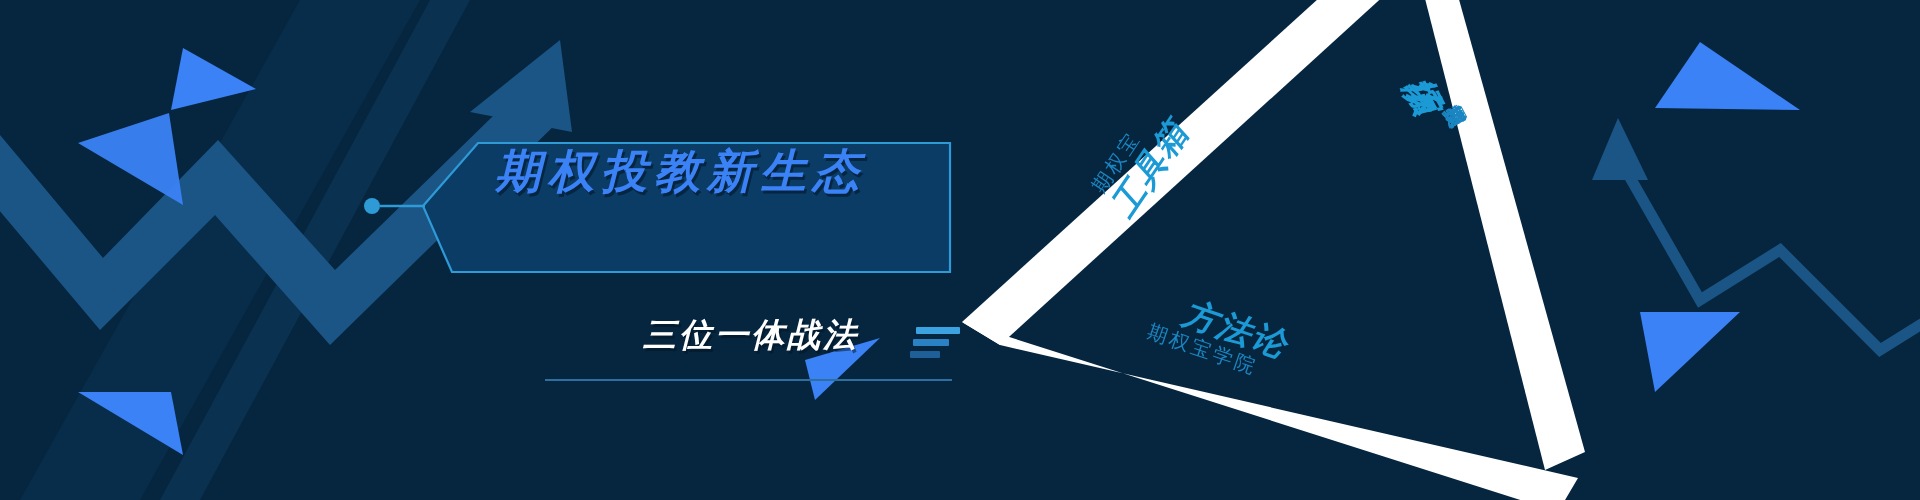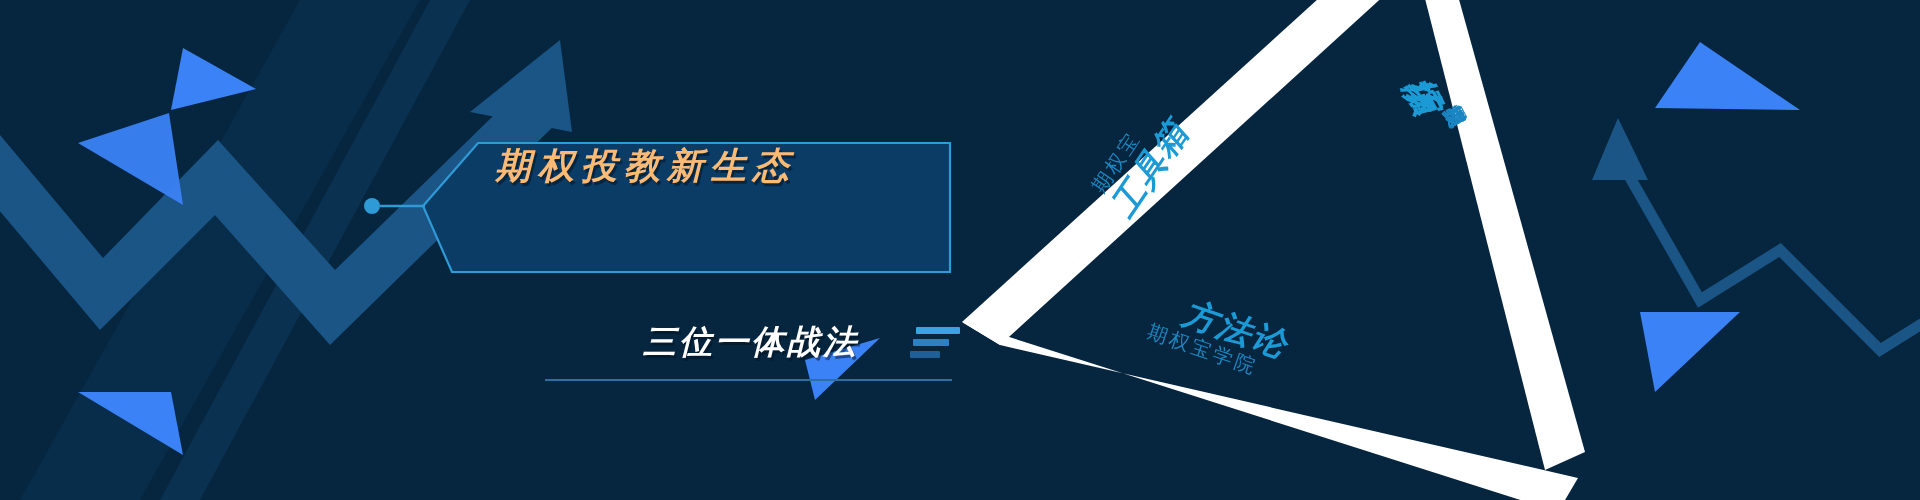--- a/index.html
+++ b/index.html
@@ -21,33 +21,33 @@
   .title-block{
     position:absolute;
     left:0; top:0;
     width:1920px; height:500px;
     pointer-events:none;
   }
 
   .main-title{
     position:absolute;
     left:495px; top:148px;
-    font-size:36px;
+    font-size:46px;
     font-weight:bold;
     letter-spacing:7px;
-    color:#fdba74;
+    color:#3b82f6;
     font-family:"DejaVu Sans","Liberation Sans",sans-serif;
     font-style:italic;
     text-shadow:2px 3px 0 rgba(2,18,34,.55);
     white-space:nowrap;
     line-height:1;
   }
   .sub-title{
     position:absolute;
-    left:643px; top:325px;
+    left:643px; top:318px;
     font-size:33px;
     font-weight:bold;
     font-style:italic;
     letter-spacing:3px;
     color:#ffffff;
     font-family:"DejaVu Sans","Liberation Sans",sans-serif;
     text-shadow:2px 3px 0 rgba(2,18,34,.5);
     white-space:nowrap;
     line-height:1;
     text-align:center;

